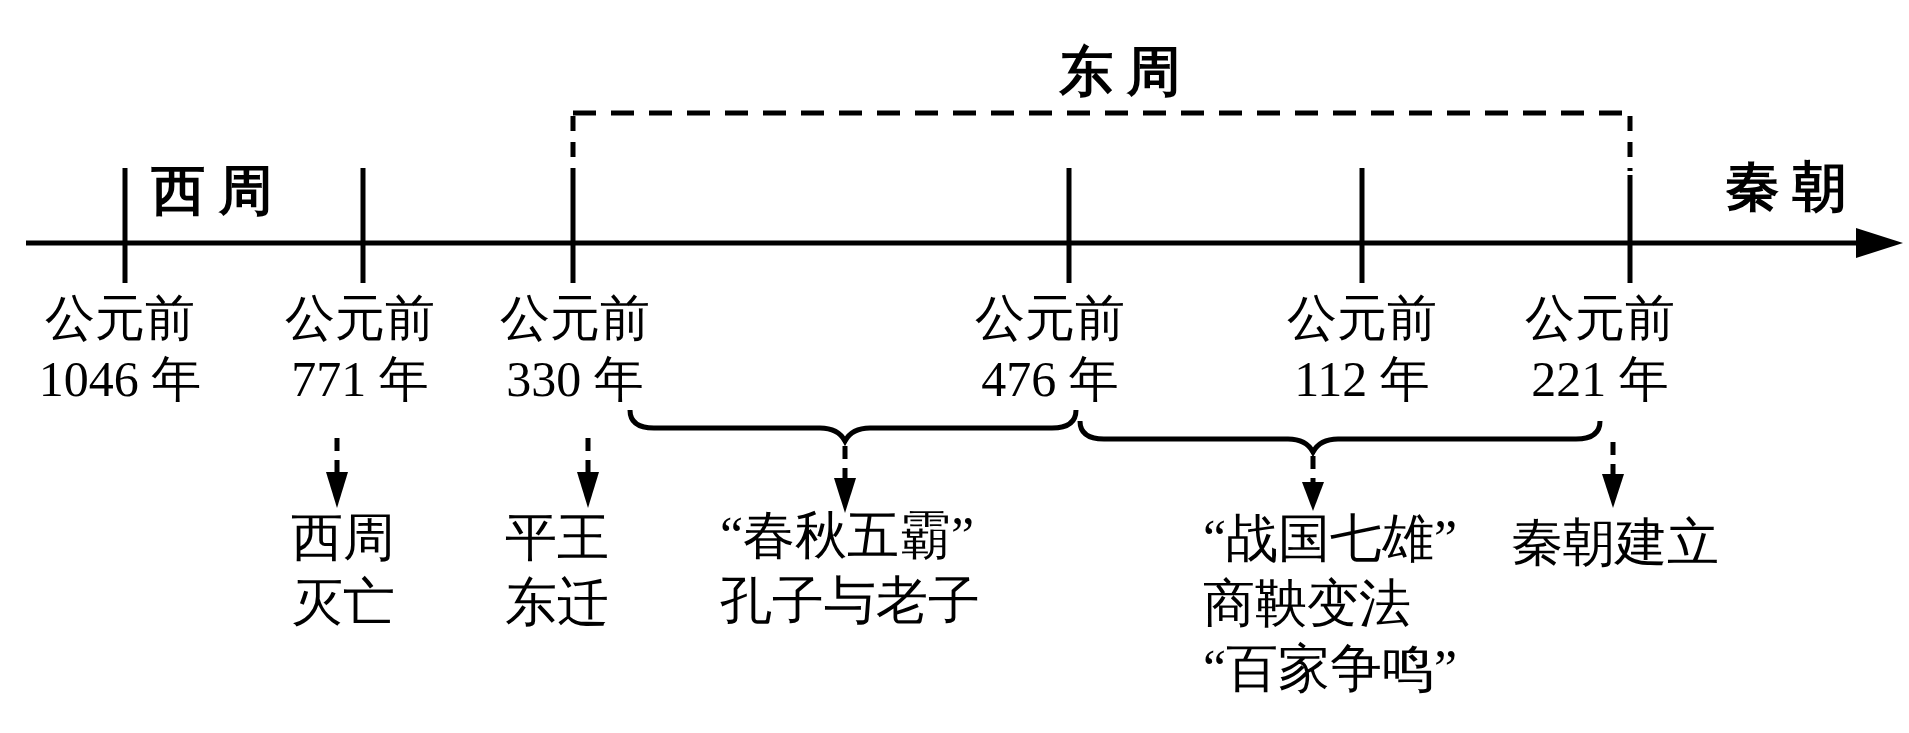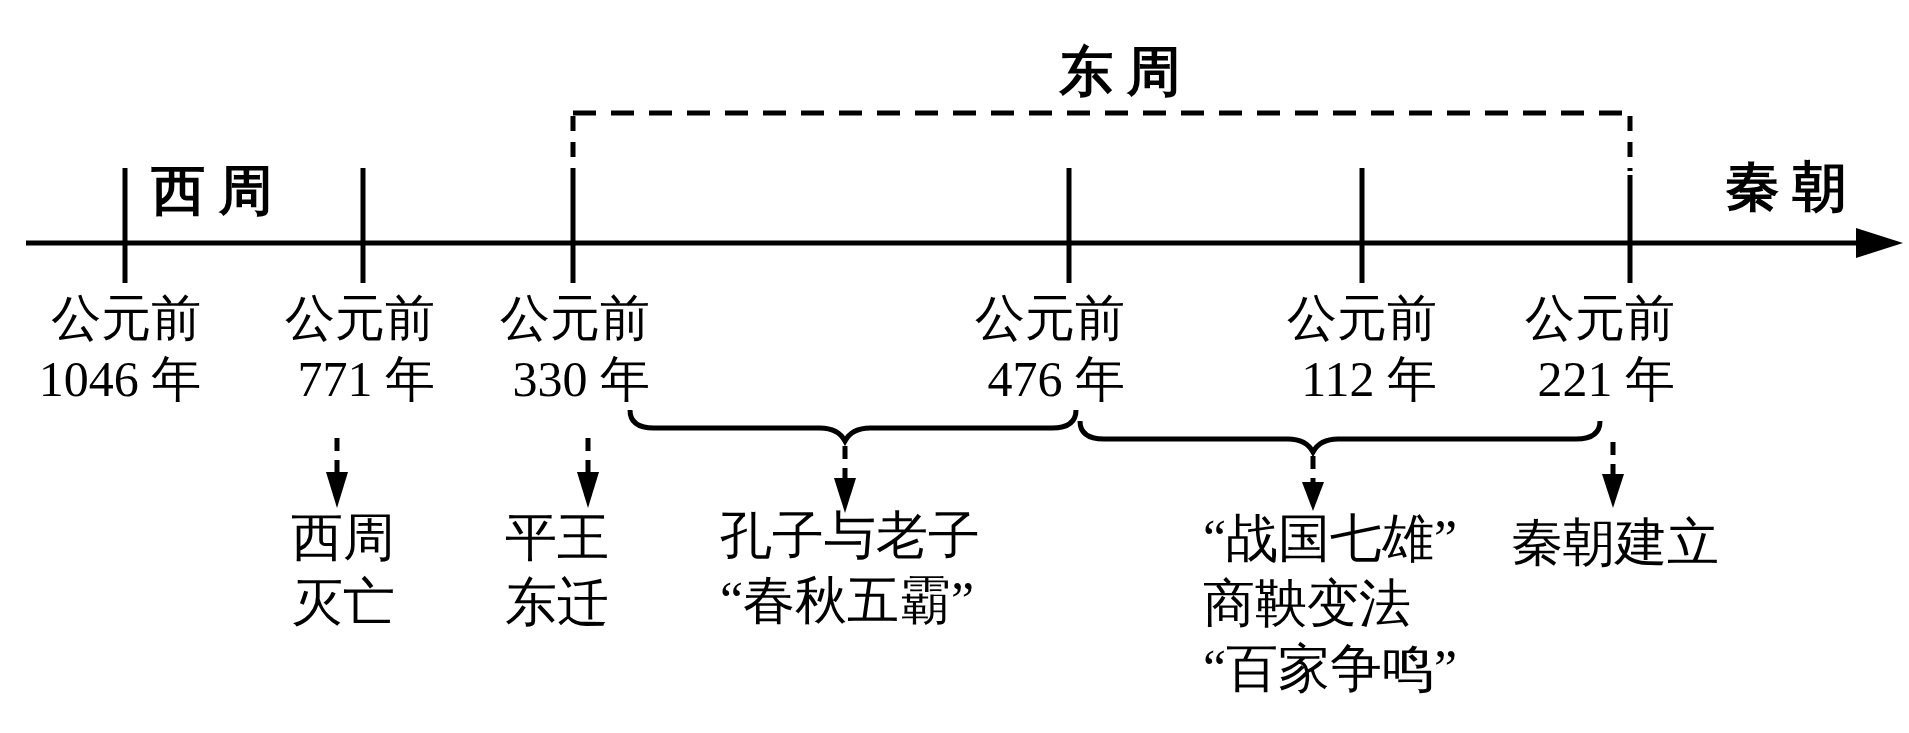--- a/index.html
+++ b/index.html
@@ -14,21 +14,21 @@
   .linework{position:absolute;left:0;top:0;}
   .hdr{
     position:absolute;
     transform:translateX(-50%);
     font-size:54px;font-weight:bold;
     white-space:nowrap;line-height:1.1;
   }
   .date{
     position:absolute;
     transform:translateX(-50%);
-    text-align:right;
+    text-align:center;
     font-size:50px;line-height:61px;
     white-space:nowrap;
   }
   .event{
     position:absolute;
     transform:translateX(-50%);
     font-size:52px;line-height:65px;
     white-space:nowrap;
   }
 </style>
@@ -105,22 +105,22 @@
 
   <div class="event" style="left:343px;top:505px">
     <div>西周</div>
     <div>灭亡</div>
   </div>
   <div class="event" style="left:557px;top:505px">
     <div>平王</div>
     <div>东迁</div>
   </div>
   <div class="event" style="left:850px;top:503px">
+    <div>“春秋五霸”</div>
     <div>孔子与老子</div>
-    <div>“春秋五霸”</div>
   </div>
   <div class="event" style="left:1330px;top:506px">
     <div>“战国七雄”</div>
     <div>商鞅变法</div>
     <div>“百家争鸣”</div>
   </div>
   <div class="event" style="left:1615px;top:510px">
     <div>秦朝建立</div>
   </div>
 

